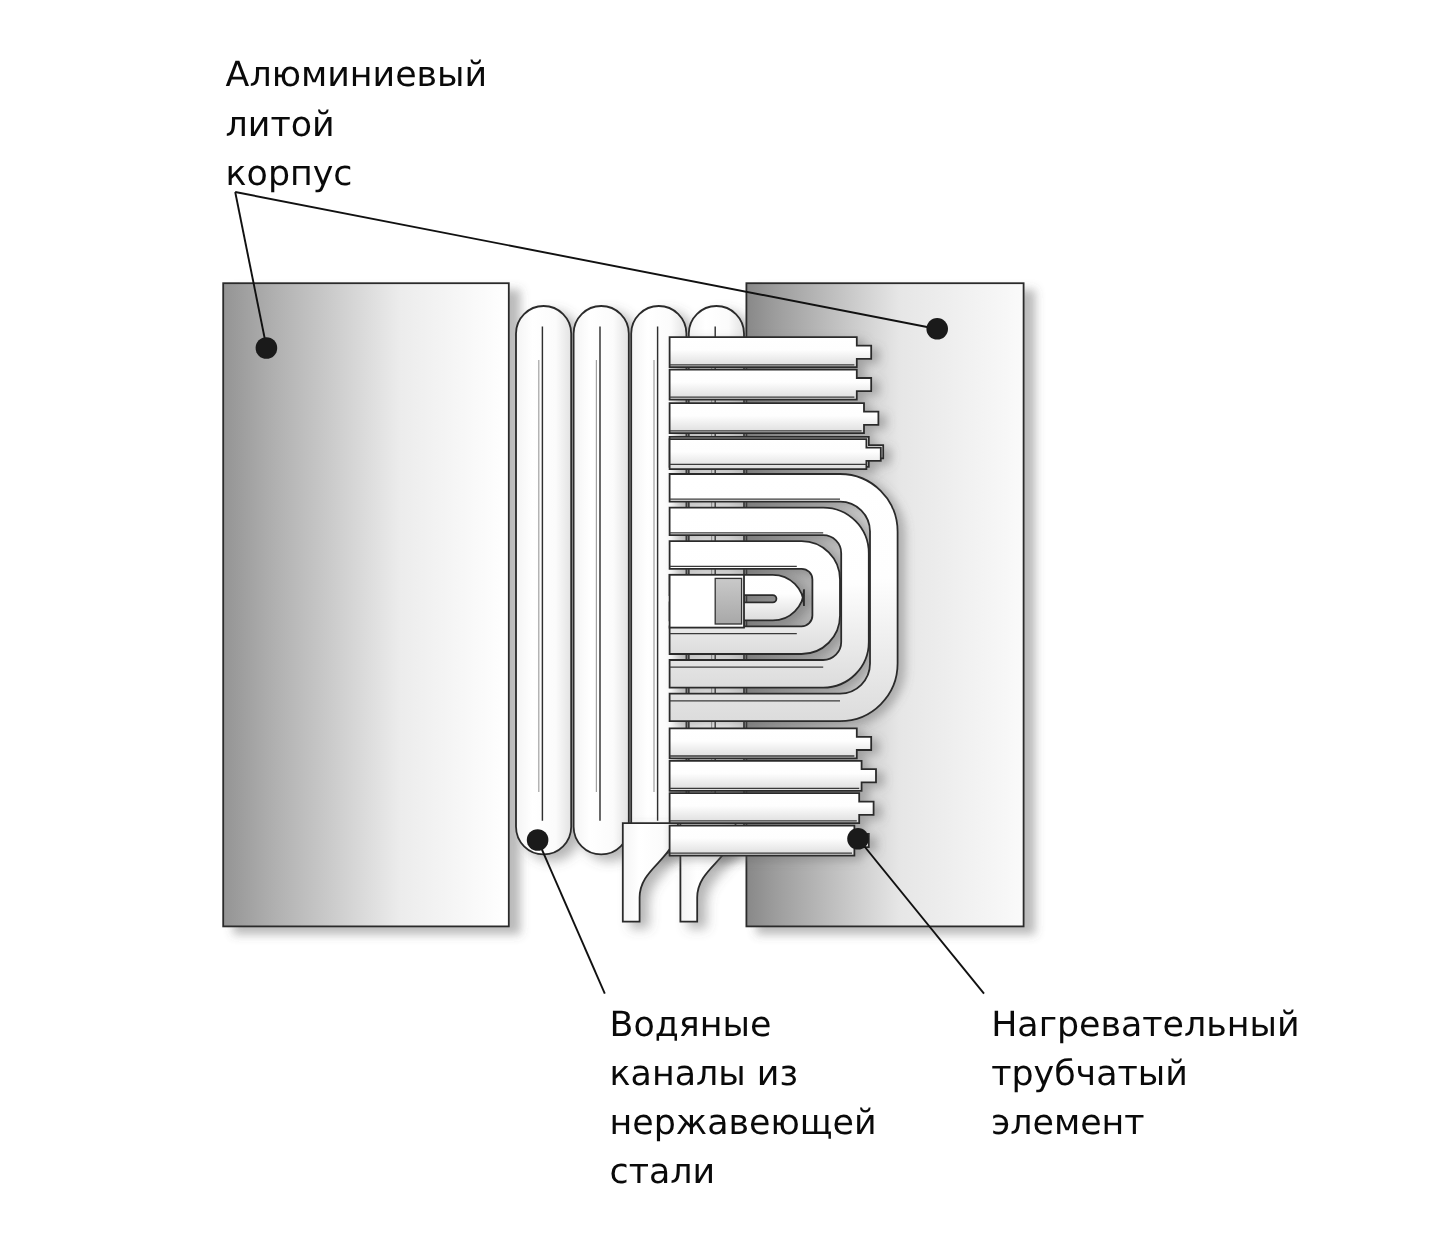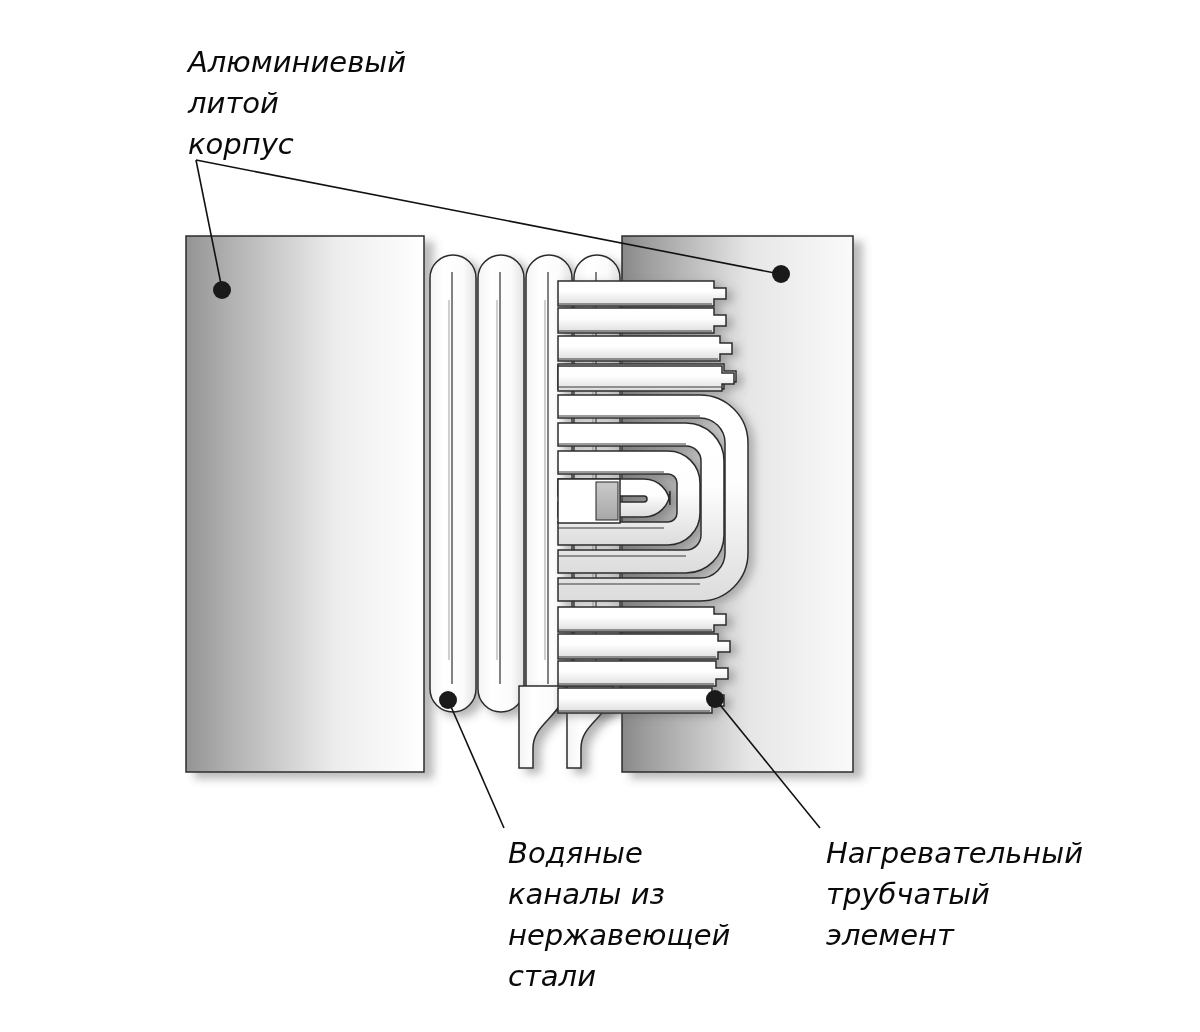--- a/index.html
+++ b/index.html
@@ -3,21 +3,21 @@
 <meta charset="utf-8">
 <style>
   html,body{margin:0;padding:0;}
   body{
     width:1200px;height:1032px;
     background:#ffffff;
     font-family:"DejaVu Sans", sans-serif;
     position:relative;
     overflow:hidden;
   }
-  #diagram-root{position:absolute;left:0;top:0;width:1200px;height:1032px;font-style:italic;}
+  #diagram-root{position:absolute;left:0;top:0;width:1200px;height:1032px;}
   svg#scene{display:block;width:1200px;height:1032px;}
 
   .label-text{
     font-family:"DejaVu Sans", sans-serif;
     font-size:29px;
     fill:#0a0a0a;
   }
   .label-text tspan{font-size:29px;}
   .leader{stroke:#111111;stroke-width:1.6;fill:none;}
   .dot{fill:#1a1a1a;}

